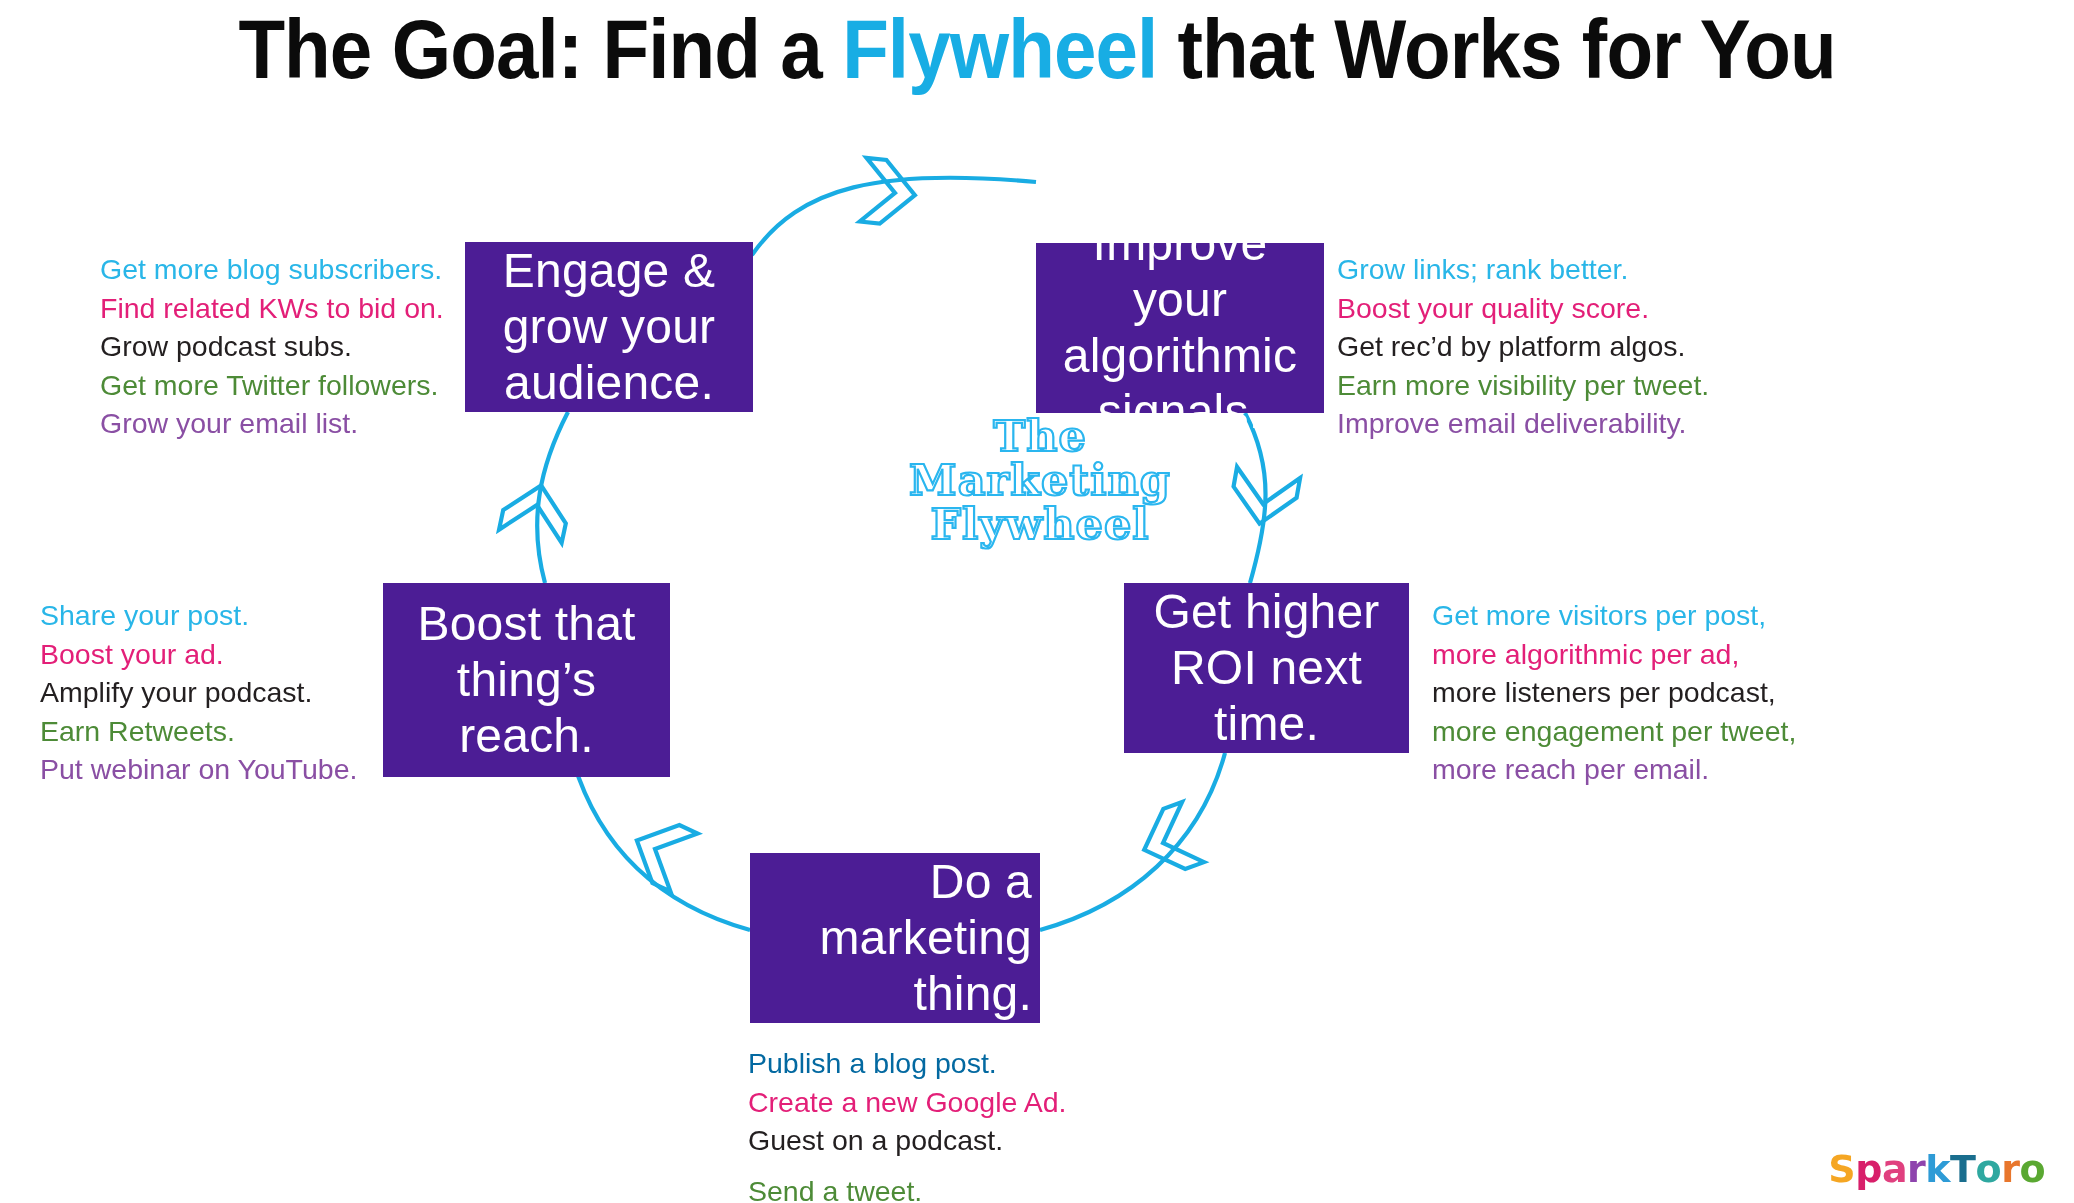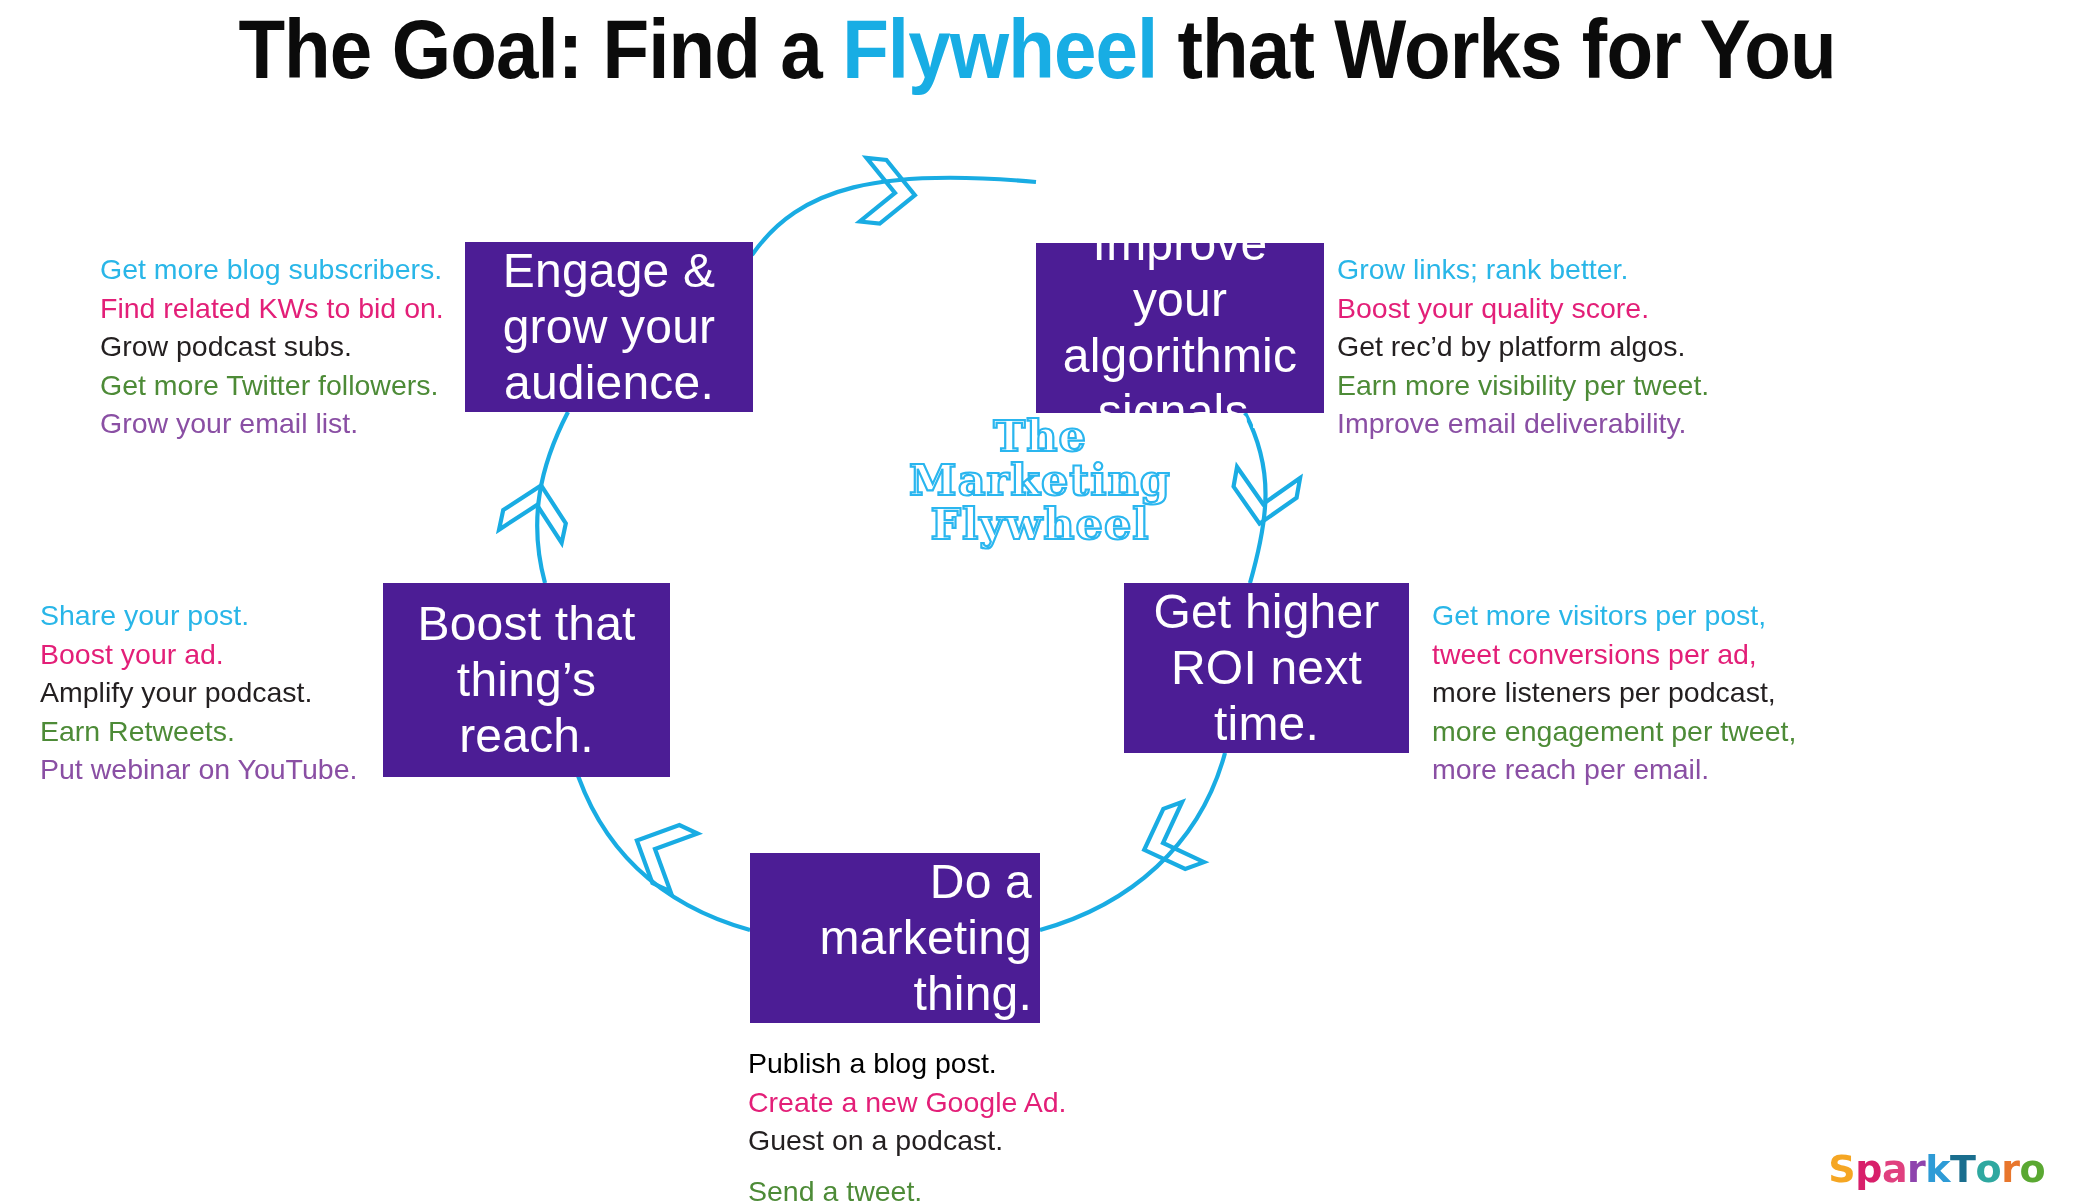--- a/index.html
+++ b/index.html
@@ -152,34 +152,34 @@
     </div>
   <div class="annot" id="annot-improve">
       <div style="color: rgb(41, 182, 232);">Grow links; rank better.</div>
       <div style="color: rgb(227, 31, 120);">Boost your quality score.</div>
       <div style="color: rgb(35, 31, 32);">Get rec’d by platform algos.</div>
       <div style="color: rgb(77, 139, 55);">Earn more visibility per tweet.</div>
       <div style="color: rgb(138, 79, 164);">Improve email deliverability.</div>
     </div>
   <div class="annot" id="annot-roi">
       <div style="color: rgb(41, 182, 232);">Get more visitors per post,</div>
-      <div style="color: rgb(227, 31, 120);">tweet conversions per ad,</div>
+      <div style="color: rgb(227, 31, 120);">more algorithmic per ad,</div>
       <div style="color: rgb(35, 31, 32);">more listeners per podcast,</div>
       <div style="color: rgb(77, 139, 55);">more engagement per tweet,</div>
       <div style="color: rgb(138, 79, 164);">more reach per email.</div>
     </div>
   <div class="annot" id="annot-boost">
       <div style="color: rgb(41, 182, 232);">Share your post.</div>
       <div style="color: rgb(227, 31, 120);">Boost your ad.</div>
       <div style="color: rgb(35, 31, 32);">Amplify your podcast.</div>
       <div style="color: rgb(77, 139, 55);">Earn Retweets.</div>
       <div style="color: rgb(138, 79, 164);">Put webinar on YouTube.</div>
     </div>
   <div class="annot" id="annot-do">
-      <div style="color: #000000;">Publish a blog post.</div>
+      <div style="color: #0369a1;">Publish a blog post.</div>
       <div style="color: rgb(227, 31, 120);">Create a new Google Ad.</div>
       <div style="color: rgb(35, 31, 32);">Guest on a podcast.</div>
       <div style="color: rgb(77, 139, 55); margin-top: 12px;">Send a tweet.</div>
       <div style="color: rgb(138, 79, 164);">Run a webinar.</div>
     </div>
 
   <div id="logo"><span style="color: rgb(245, 166, 35);">S</span><span style="color: rgb(216, 31, 106);">p</span><span style="color: rgb(224, 64, 127);">a</span><span style="color: rgb(142, 68, 173);">r</span><span style="color: rgb(46, 155, 214);">k</span><span style="color: rgb(26, 110, 142);">T</span><span style="color: rgb(47, 168, 160);">o</span><span style="color: rgb(232, 118, 44);">r</span><span style="color: rgb(90, 168, 50);">o</span></div>
 
 </div>
 

